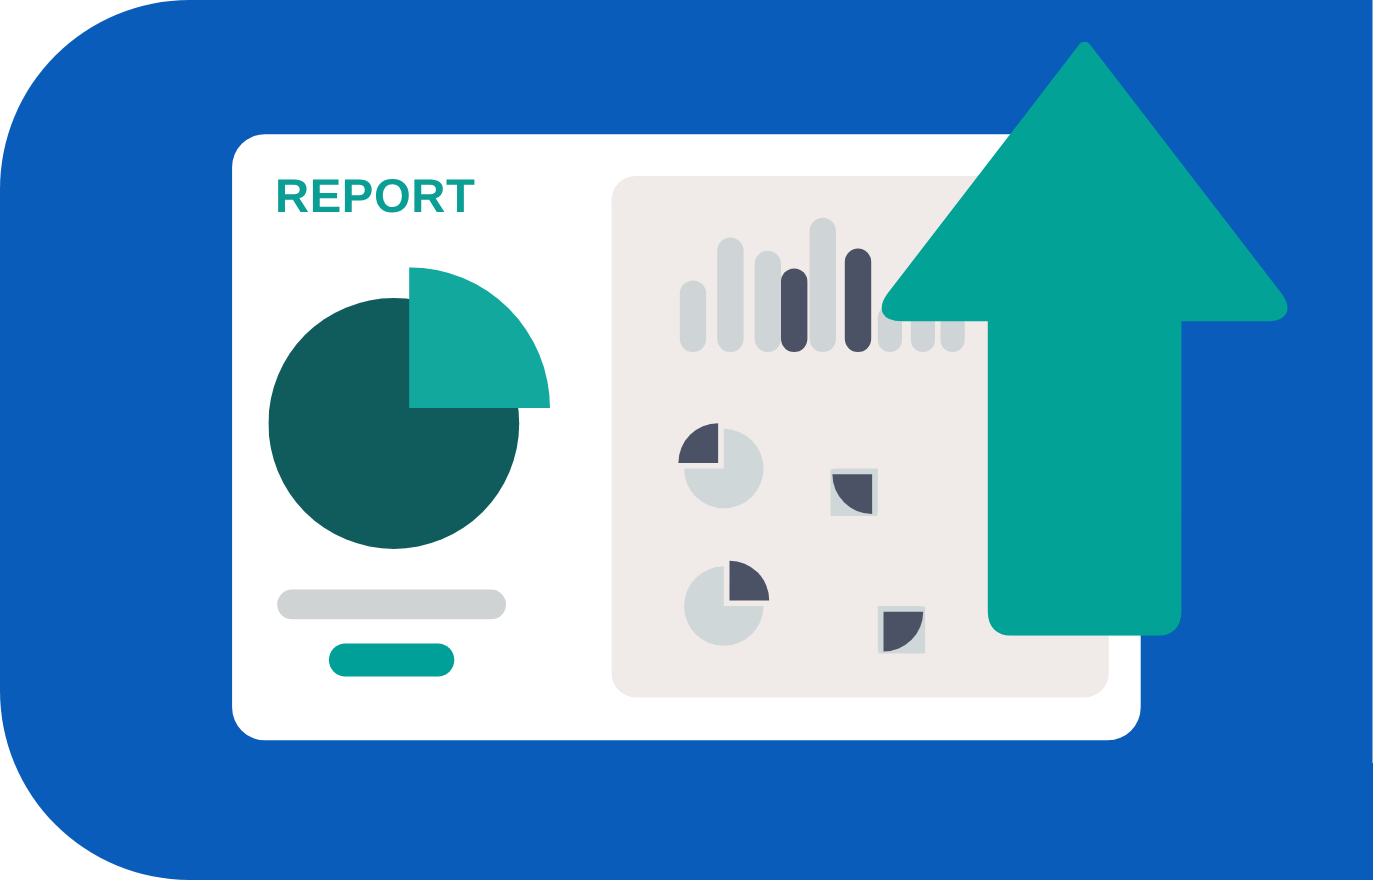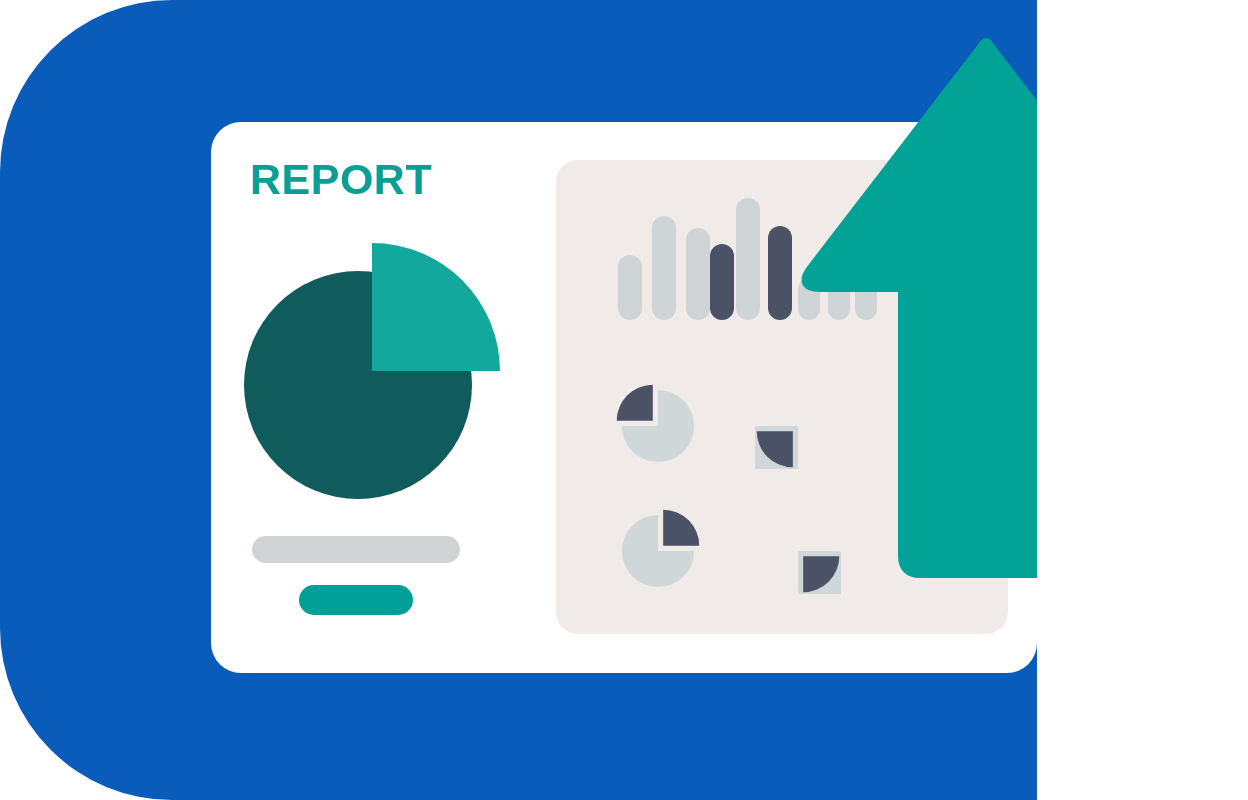--- a/index.html
+++ b/index.html
@@ -5,21 +5,21 @@
   html, body {
     margin: 0;
     padding: 0;
     background: #ffffff;
   }
   body {
     font-family: "Liberation Sans", sans-serif;
   }
   #stage {
     position: relative;
-    width: 1037px;
+    width: 1248px;
     height: 800px;
     overflow: hidden;
     background: #ffffff;
   }
   
   #backdrop {
     position: absolute;
     left: 0; top: 0;
     width: 1248px; height: 800px;
     background: #0a5cba;

